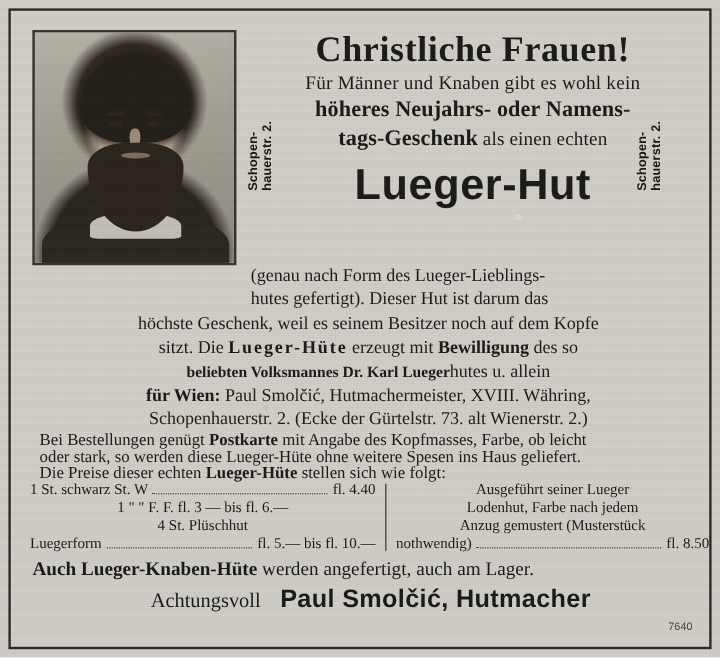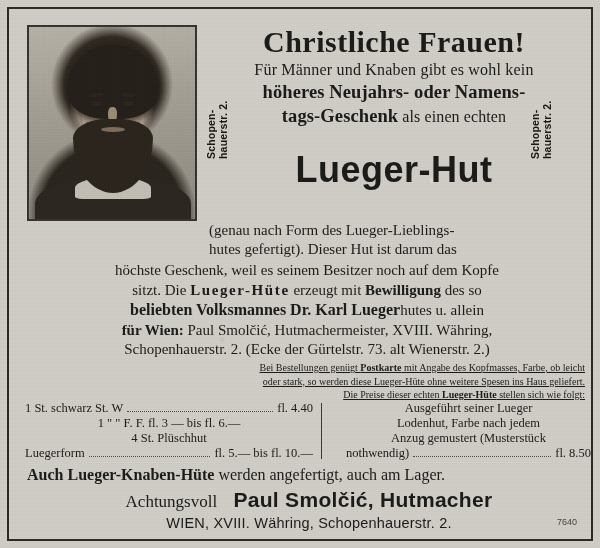--- a/index.html
+++ b/index.html
@@ -192,21 +192,21 @@
   .h3 .light {
     font-weight: normal;
     font-size: 16px;
   }
   .product {
     font-family: "Liberation Sans", sans-serif;
     font-weight: bold;
     font-size: 36px;
     line-height: 40px;
     letter-spacing: .5px;
-    margin: 22px 0 2px 0;
+    margin: 6px 0 2px 0;
   }
 
   
   .body-block {
     position: absolute;
     left: 200px;
     top: 212px;
     width: 378px;
     font-size: 15px;
     line-height: 19px;
@@ -228,24 +228,23 @@
     letter-spacing: 1.6px;
   }
   .center { text-align: center; }
 
   
   .fine {
     position: absolute;
     left: 24px;
     top: 352px;
     width: 552px;
-    font-size: 10px;
+    font-size: 14px;
     line-height: 13.5px;
-    text-align: right;
-    text-decoration: underline;
+    text-align: left;
   }
   .fine .b { font-weight: bold; }
 
   
   .prices {
     position: absolute;
     left: 16px;
     top: 392px;
     width: 566px;
     font-size: 12.5px;
@@ -261,21 +260,20 @@
     box-sizing: border-box;
   }
   .col-div {
     width: 1px;
     align-self: stretch;
     background: #3a3832;
     margin: 2px 8px 2px 0;
   }
   .col-right {
     flex: 1;
-    margin-left: 16px;
   }
   .price-row {
     display: flex;
     justify-content: center;
     white-space: nowrap;
   }
   .dots {
     flex: 1;
     border-bottom: 1px dotted #4a4840;
     margin: 0 4px 4px 4px;
@@ -381,21 +379,21 @@
         <div>(genau nach Form des Lueger-Lieblings-</div>
         <div>hutes gefertigt). Dieser Hut ist darum das</div>
       </div>
 
       <div class="body-wide" style="top:252px">
         <div class="center">höchste Geschenk, weil es seinem Besitzer noch auf dem Kopfe</div>
         <div class="center">
           <span>sitzt.  Die </span><span class="sp">Lueger-Hüte</span><span> erzeugt mit </span><span class="b">Bewilligung</span><span> des so</span>
         </div>
         <div class="center">
-          <span class="b" style="font-size:16px">beliebten Volksmannes Dr. Karl Lueger</span><span>hutes u. allein</span>
+          <span class="b" style="font-size:13px">beliebten Volksmannes Dr. Karl Lueger</span><span>hutes u. allein</span>
         </div>
         <div class="center">
           <span class="b">für Wien: </span><span>Paul Smolčić, Hutmachermeister, XVIII. Währing,</span>
         </div>
         <div class="center">Schopenhauerstr. 2. (Ecke der Gürtelstr. 73. alt Wienerstr. 2.)</div>
       </div>
 
       <div class="fine">
         <div>
           <span>Bei Bestellungen genügt </span><span class="b">Postkarte</span><span> mit Angabe des Kopfmasses, Farbe, ob leicht</span>
@@ -450,19 +448,18 @@
 
       <div class="knaben">
         <span class="b">Auch Lueger-Knaben-Hüte</span><span> werden angefertigt, auch am Lager.</span>
       </div>
 
       <div class="signature">
         <span>Achtungsvoll</span>
         <span class="name">Paul Smolčić, Hutmacher</span>
       </div>
 
-      <div class="address">WIEN, XVIII. Währing, Schopenhauerstr. 2.</div>
 
       <div class="refnum">7640</div>
     </div>
   </div>
   <div class="grain"></div>
 </div>
 
 </body></html>

